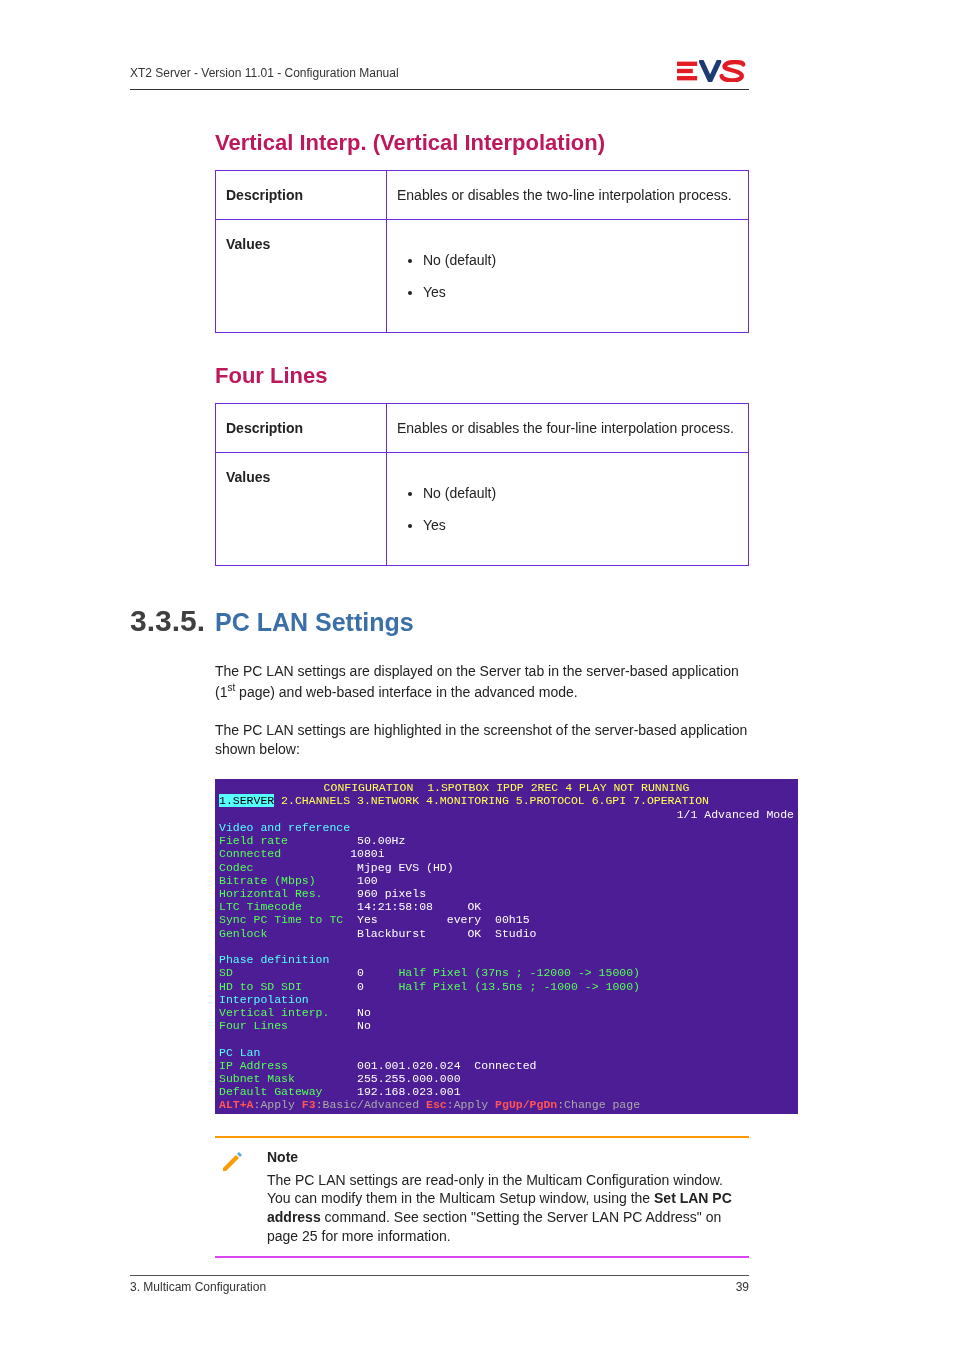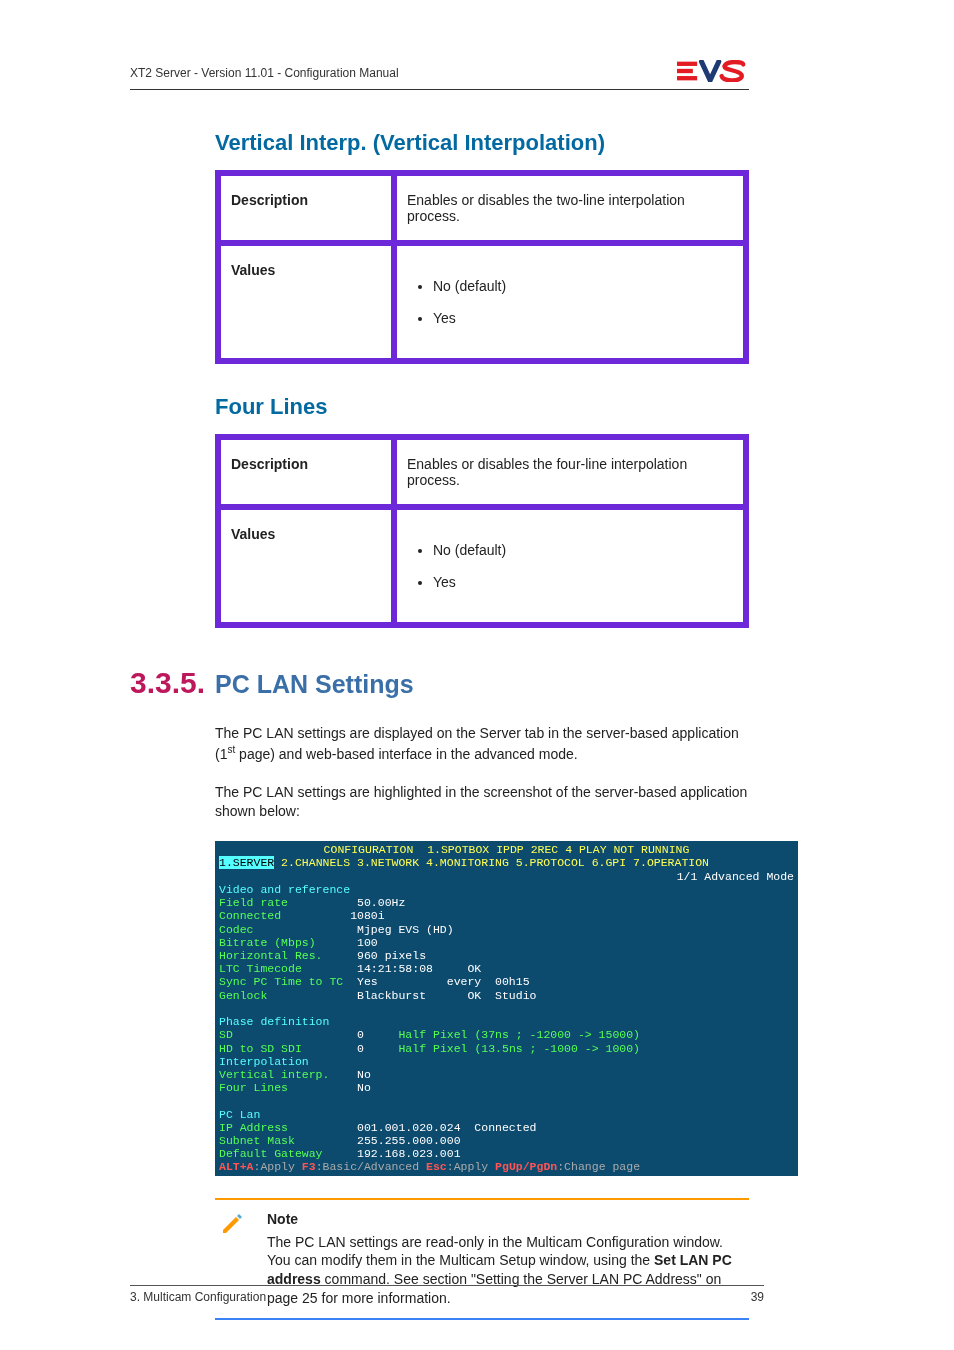--- a/index.html
+++ b/index.html
@@ -21,85 +21,85 @@
     justify-content: space-between;
     align-items: center;
     border-bottom: 1.5px solid #333;
     padding-bottom: 4px;
     margin-bottom: 40px;
   }
   .header-text { font-size: 12px; color: #333; }
   .logo-svg { width: 72px; height: 22px; }
   .content-indent { margin-left: 85px; }
   h2.section-h2 {
-    font-size: 22px; font-weight: bold; color: #0369a1;
+    font-size: 22px; font-weight: bold; color: #be185d;
     margin: 30px 0 14px 0;
   }
   table.param-table {
     border-collapse: collapse; width: 100%;
     margin-bottom: 30px;
   }
   table.param-table td {
-    border: 6px solid #6d28d9;
+    border: 1px solid #6d28d9;
     padding: 16px 10px;
     vertical-align: top;
     font-size: 14px;
   }
   table.param-table td.label { width: 150px; font-weight: bold; }
   table.param-table ul {
     margin: 0; padding-left: 26px;
   }
   table.param-table li { margin: 16px 0; }
   .chapter-row {
     display: flex; align-items: baseline;
     margin: 38px 0 24px 0;
   }
   .chapter-num {
-    font-size: 30px; font-weight: bold; color: #be185d;
+    font-size: 30px; font-weight: bold; color: #404040;
     width: 85px; flex-shrink: 0;
   }
   .chapter-title { font-size: 25px; font-weight: bold; color: #3b6fa8; }
   .para { margin: 20px 0; line-height: 1.35; }
   sup { font-size: 10px; vertical-align: super; }
 
   .console {
     font-family: "Lucida Console", "Courier New", monospace;
     font-size: 11.5px;
-    background: #0c4a6e;
+    background: #4c1d95;
     color: #fff;
     padding: 2px 4px 2px 4px;
     white-space: pre;
     line-height: 1.15;
     overflow: hidden;
     width: 575px;
     margin: 6px auto 22px auto;
   }
   .c-w { color: #fff; }
   .c-y { color: #ffff55; }
   .c-c { color: #55ffff; }
   .c-g { color: #55ff55; }
   .c-tab-sel { background: #55ffff; color: #000; }
   .c-bot { color: #fff; }
   .c-bot .ky { color: #ff5555; font-weight: bold; }
   .c-bot .kgr{ color: #aaaaaa; }
 
   .note-block {
     border-top: 2px solid #ff9900;
-    border-bottom: 2px solid #3b82f6;
+    border-bottom: 2px solid #d946ef;
     padding: 10px 0 10px 0;
     display: flex;
     gap: 18px;
     margin-top: 12px;
   }
   .note-icon { width: 34px; flex-shrink: 0; display:flex; justify-content:center; padding-top:2px;}
   .note-body { flex: 1; font-size: 14px; line-height: 1.35; }
   .note-title { font-weight: bold; margin-bottom: 4px; }
   .footer-row {
     position: absolute;
-    left: 130px; right: 100px; bottom: 56px;
+    left: 130px; right: 115px; bottom: 56px;
     border-top: 1px solid #555;
     padding-top: 4px;
     display: flex; justify-content: space-between;
     font-size: 12px; color: #333;
   }
 </style>
 </head>
 <body>
 
 <div class="page">

